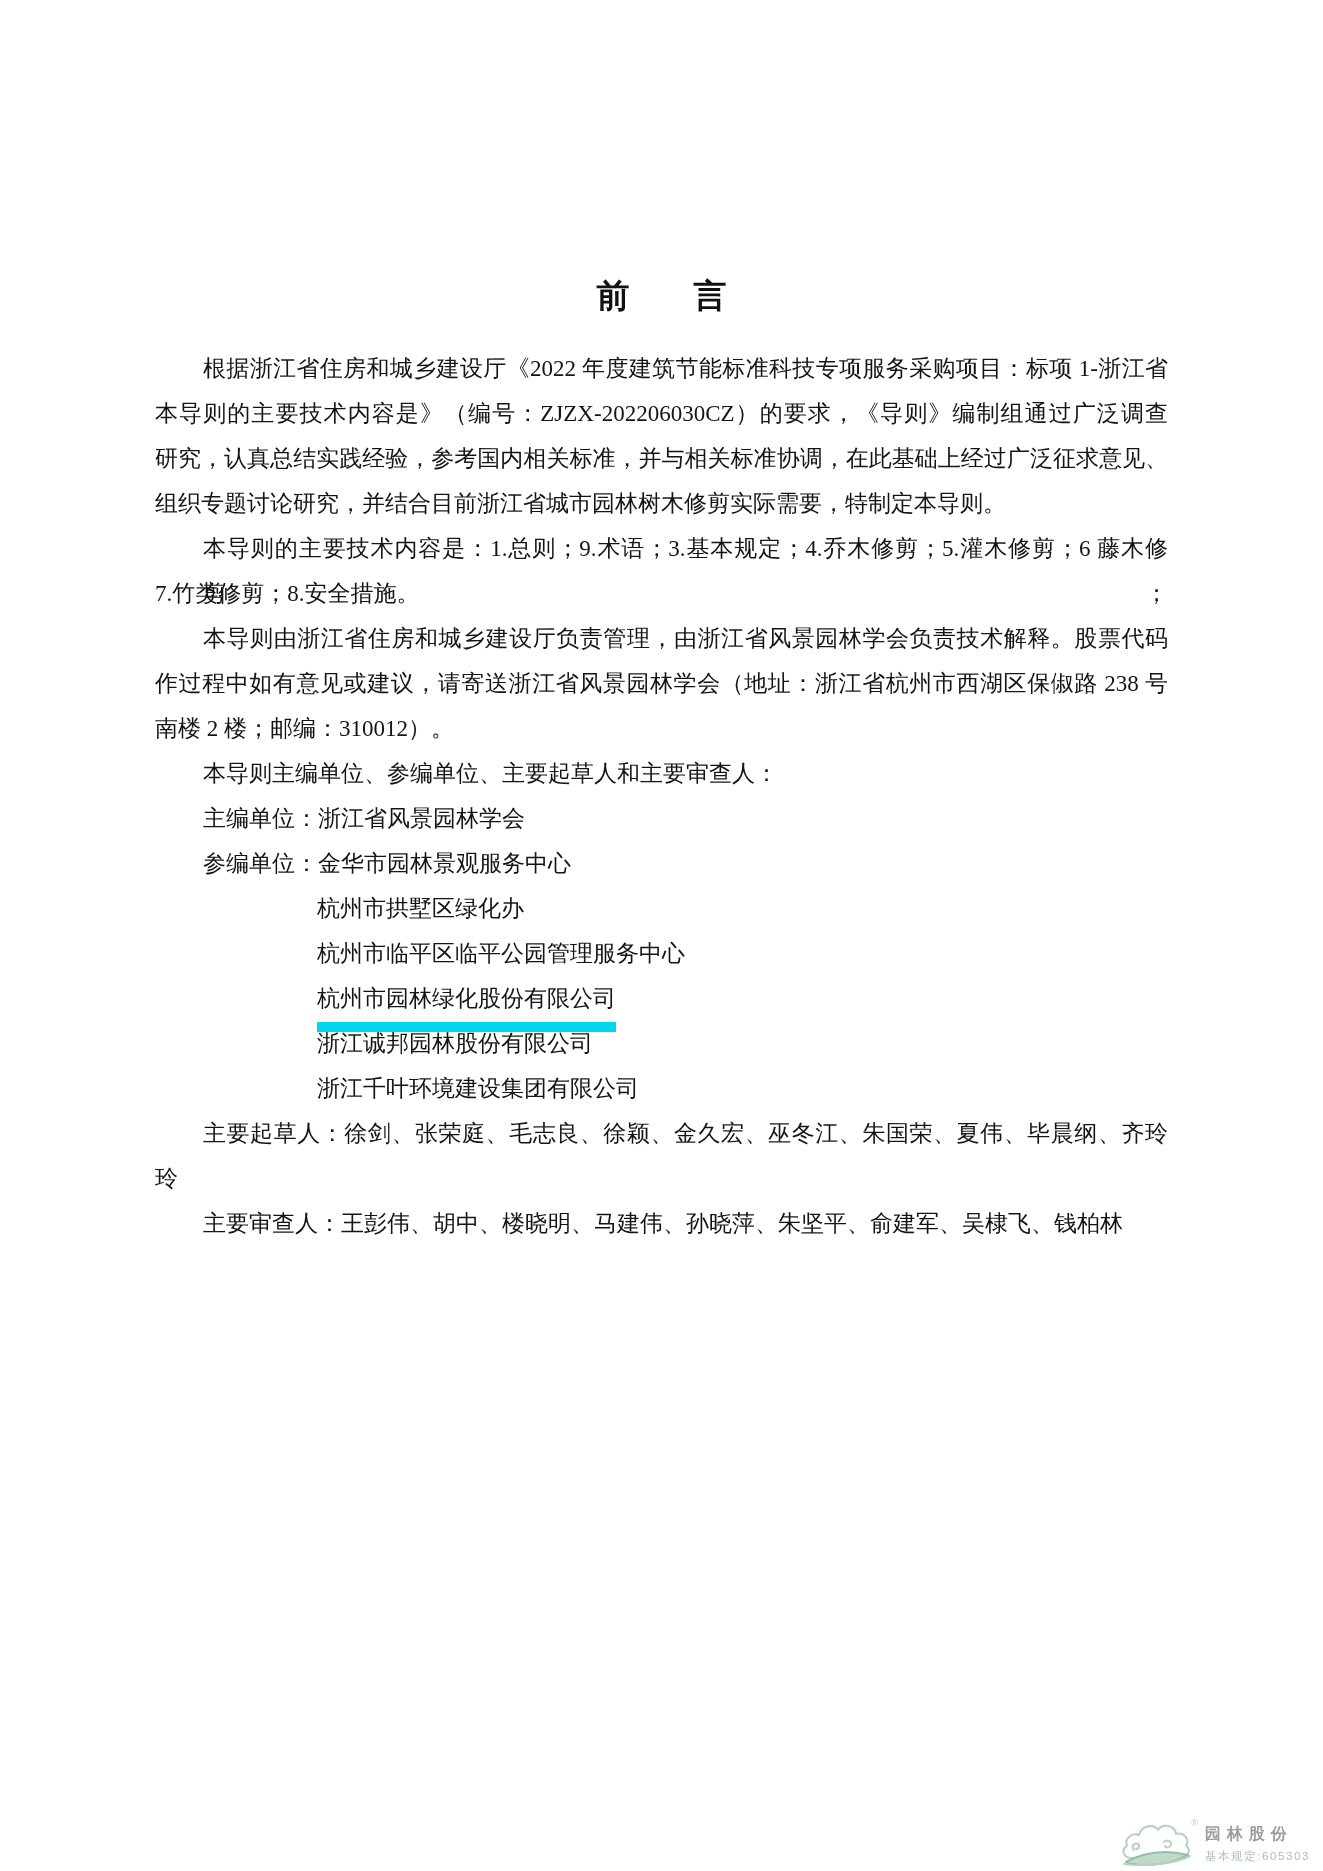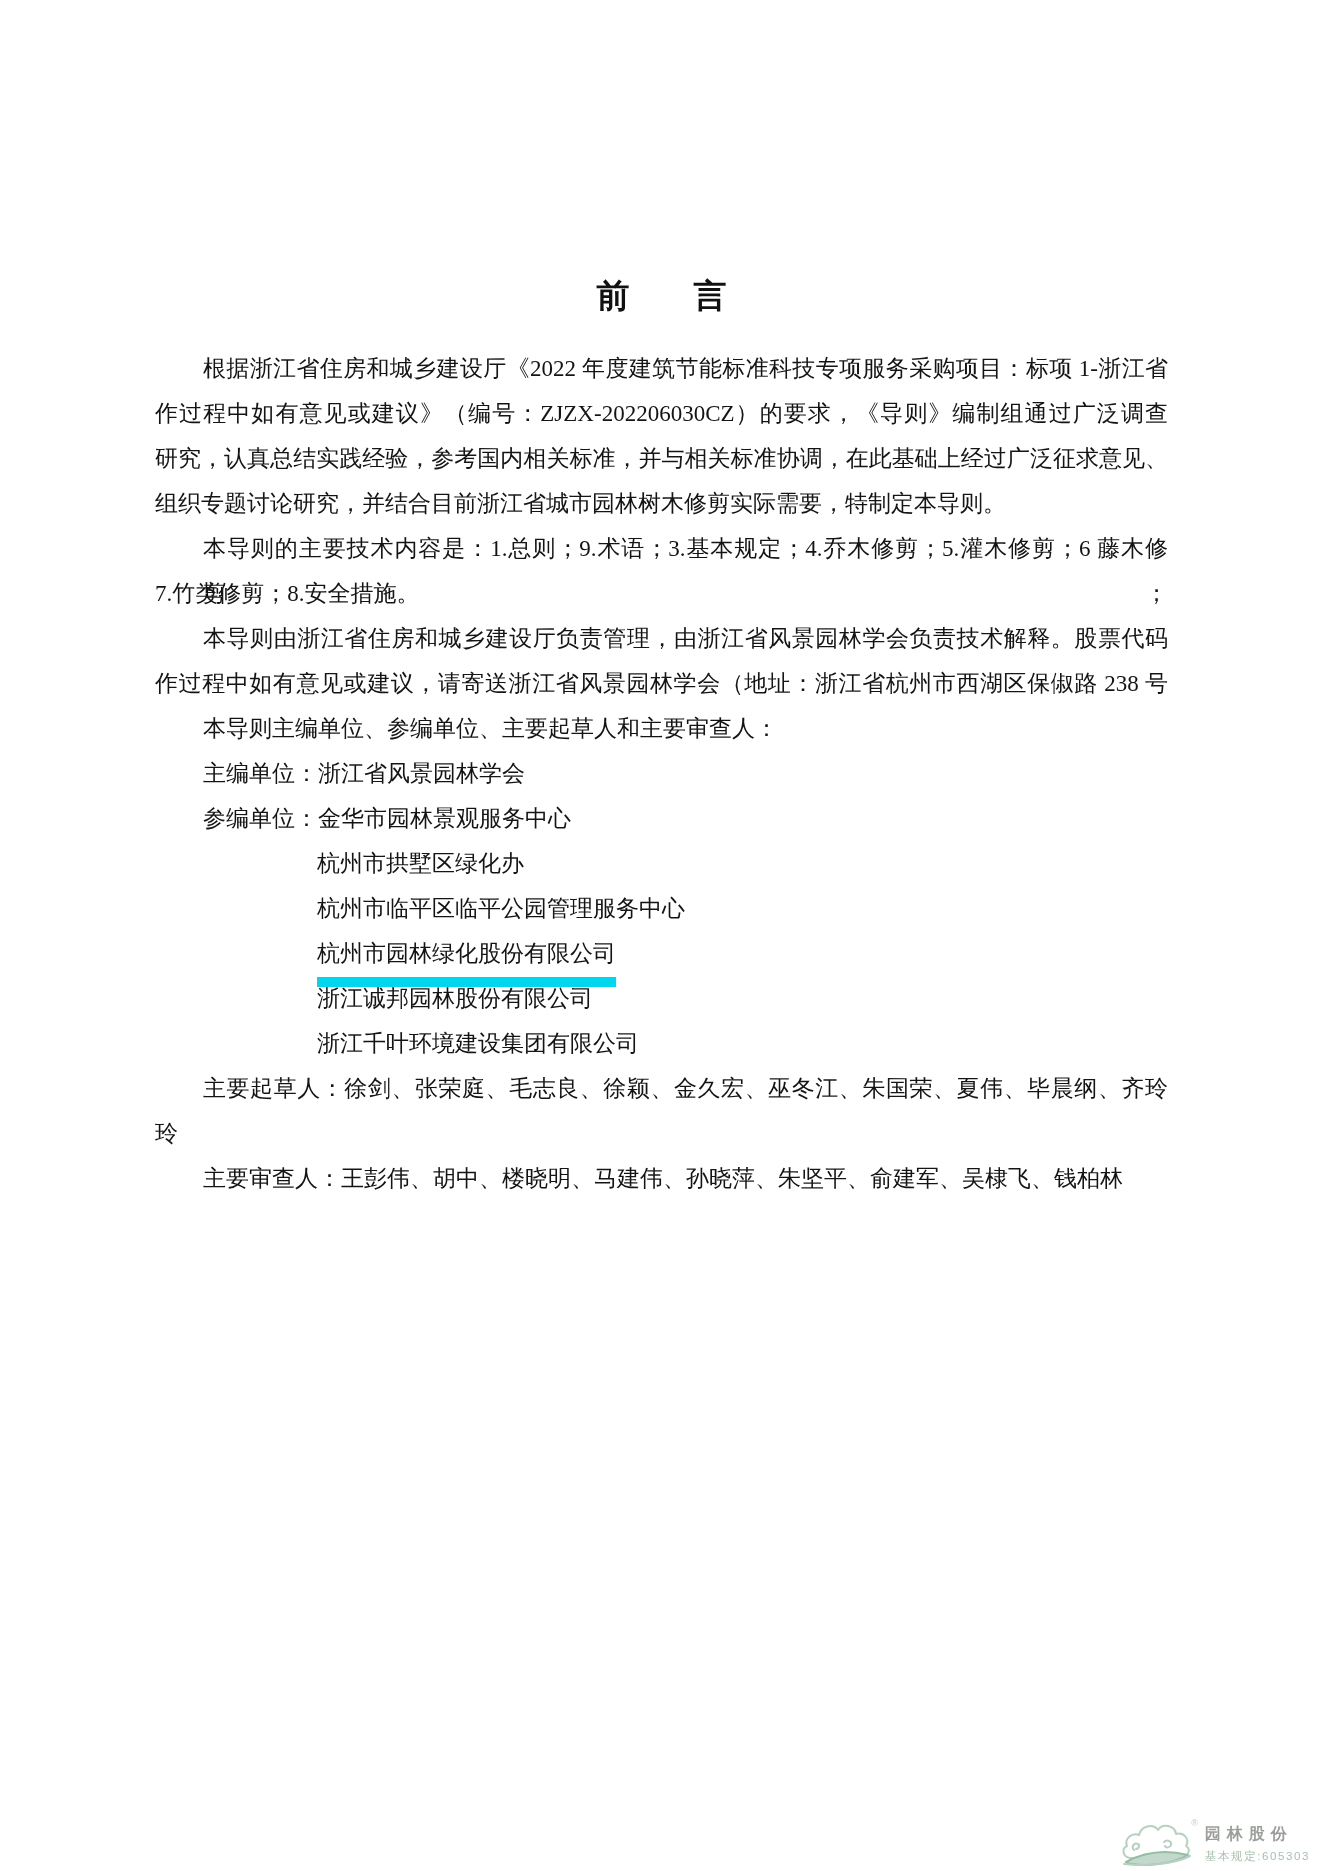--- a/index.html
+++ b/index.html
@@ -82,27 +82,28 @@
 
 <div class="page">
 
   <div class="doc-title">
     <span>前</span>
     <span>言</span>
   </div>
 
   <div class="body-text">
       <div class="line ind-para j">根据浙江省住房和城乡建设厅《2022 年度建筑节能标准科技专项服务采购项目：标项 1-浙江省</div>
-      <div class="line j">作过程中如有意见或建议》（编号：ZJZX-202206030CZ）的要求，《导则》编制组通过广泛调查</div>
+      <div class="line j">本导则的主要技术内容是》（编号：ZJZX-202206030CZ）的要求，《导则》编制组通过广泛调查</div>
       <div class="line j">研究，认真总结实践经验，参考国内相关标准，并与相关标准协调，在此基础上经过广泛征求意见、</div>
       <div class="line">组织专题讨论研究，并结合目前浙江省城市园林树木修剪实际需要，特制定本导则。</div>
       <div class="line ind-para j">本导则的主要技术内容是：1.总则；9.术语；3.基本规定；4.乔木修剪；5.灌木修剪；6 藤木修剪；</div>
       <div class="line">7.竹类修剪；8.安全措施。</div>
       <div class="line ind-para j">本导则由浙江省住房和城乡建设厅负责管理，由浙江省风景园林学会负责技术解释。股票代码</div>
       <div class="line j">作过程中如有意见或建议，请寄送浙江省风景园林学会（地址：浙江省杭州市西湖区保俶路 238 号</div>
+      <div class="line">南楼 2 楼；邮编：310012）。</div>
       <div class="line ind-para">本导则主编单位、参编单位、主要起草人和主要审查人：</div>
       <div class="line ind-para">主编单位：浙江省风景园林学会</div>
       <div class="line ind-para">参编单位：金华市园林景观服务中心</div>
       <div class="line ind-unit">杭州市拱墅区绿化办</div>
       <div class="line ind-unit">杭州市临平区临平公园管理服务中心</div>
       <div class="line ind-unit"><span class="hl">杭州市园林绿化股份有限公司</span></div>
       <div class="line ind-unit">浙江诚邦园林股份有限公司</div>
       <div class="line ind-unit">浙江千叶环境建设集团有限公司</div>
       <div class="line ind-para j">主要起草人：徐剑、张荣庭、毛志良、徐颖、金久宏、巫冬江、朱国荣、夏伟、毕晨纲、齐玲</div>
       <div class="line">玲</div>

